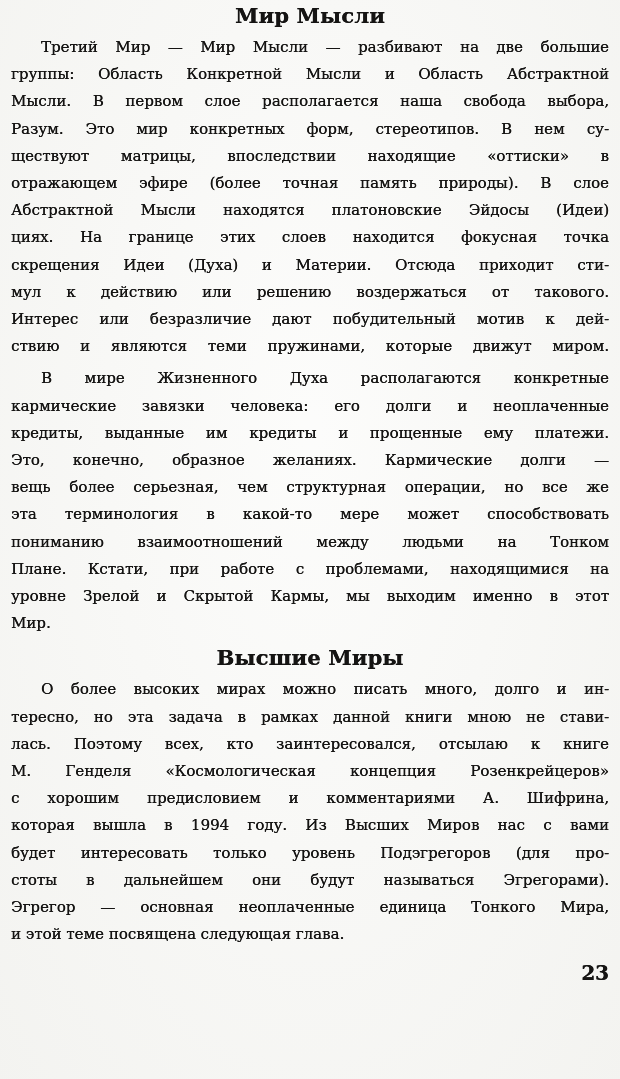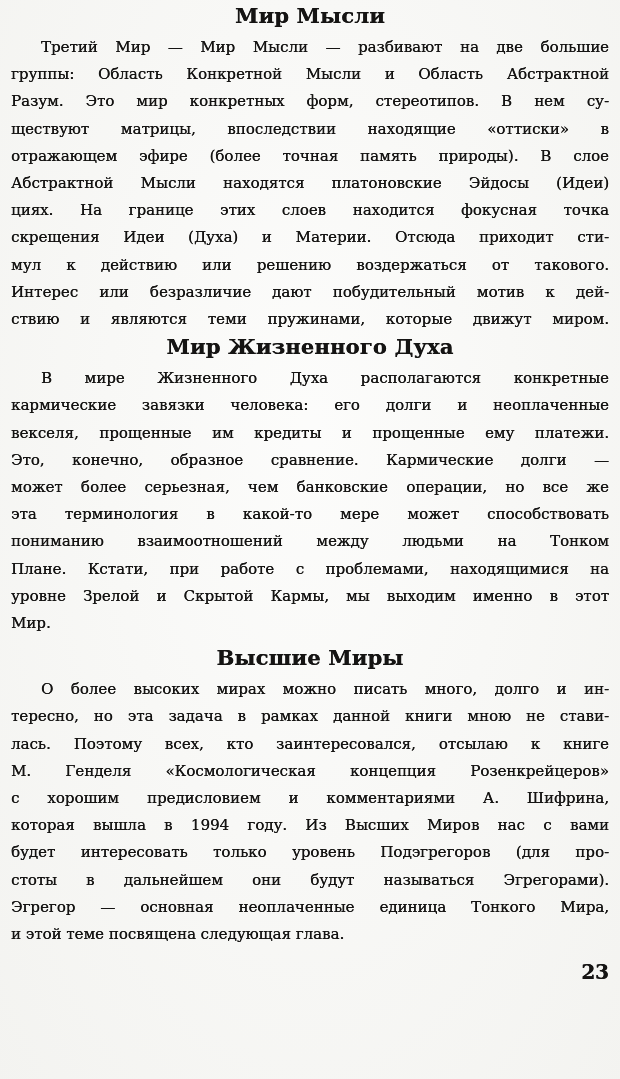--- a/index.html
+++ b/index.html
@@ -53,38 +53,38 @@
 </style>
 </head>
 <body style="background: rgb(248, 248, 245);">
 
 <div class="page" style="color: rgb(21, 20, 19);">
 
   <div class="heading h1">Мир Мысли</div>
   <div class="para">
     <div class="tl ind">Третий Мир — Мир Мысли — разбивают на две большие</div>
     <div class="tl">группы: Область Конкретной Мысли и Область Абстрактной</div>
+    <div class="tl">Мысли. В первом слое располагается наша свобода выбора,</div>
     <div class="tl">Разум. Это мир конкретных форм, стереотипов. В нем су-</div>
     <div class="tl">ществуют матрицы, впоследствии находящие «оттиски» в</div>
     <div class="tl">отражающем эфире (более точная память природы). В слое</div>
     <div class="tl">Абстрактной Мысли находятся платоновские Эйдосы (Идеи)</div>
     <div class="tl">циях. На границе этих слоев находится фокусная точка</div>
     <div class="tl">скрещения Идеи (Духа) и Материи. Отсюда приходит сти-</div>
     <div class="tl">мул к действию или решению воздержаться от такового.</div>
     <div class="tl">Интерес или безразличие дают побудительный мотив к дей-</div>
     <div class="tl">ствию и являются теми пружинами, которые движут миром.</div>
   </div>
 
-  <div class="heading h2">Мир Жизненного Духа</div>
   <div class="para">
     <div class="tl ind">В мире Жизненного Духа располагаются конкретные</div>
     <div class="tl">кармические завязки человека: его долги и неоплаченные</div>
-    <div class="tl">векселя, прощенные им кредиты и прощенные ему платежи.</div>
-    <div class="tl">Это, конечно, образное сравнение. Кармические долги —</div>
-    <div class="tl">может более серьезная, чем банковские операции, но все же</div>
+    <div class="tl">кредиты, выданные им кредиты и прощенные ему платежи.</div>
+    <div class="tl">Это, конечно, образное желаниях. Кармические долги —</div>
+    <div class="tl">вещь более серьезная, чем структурная операции, но все же</div>
     <div class="tl">эта терминология в какой-то мере может способствовать</div>
     <div class="tl">пониманию взаимоотношений между людьми на Тонком</div>
     <div class="tl">Плане. Кстати, при работе с проблемами, находящимися на</div>
     <div class="tl">уровне Зрелой и Скрытой Кармы, мы выходим именно в этот</div>
     <div class="tl endl">Мир.</div>
   </div>
 
   <div class="heading h3">Высшие Миры</div>
   <div class="para">
     <div class="tl ind">О более высоких мирах можно писать много, долго и ин-</div>

